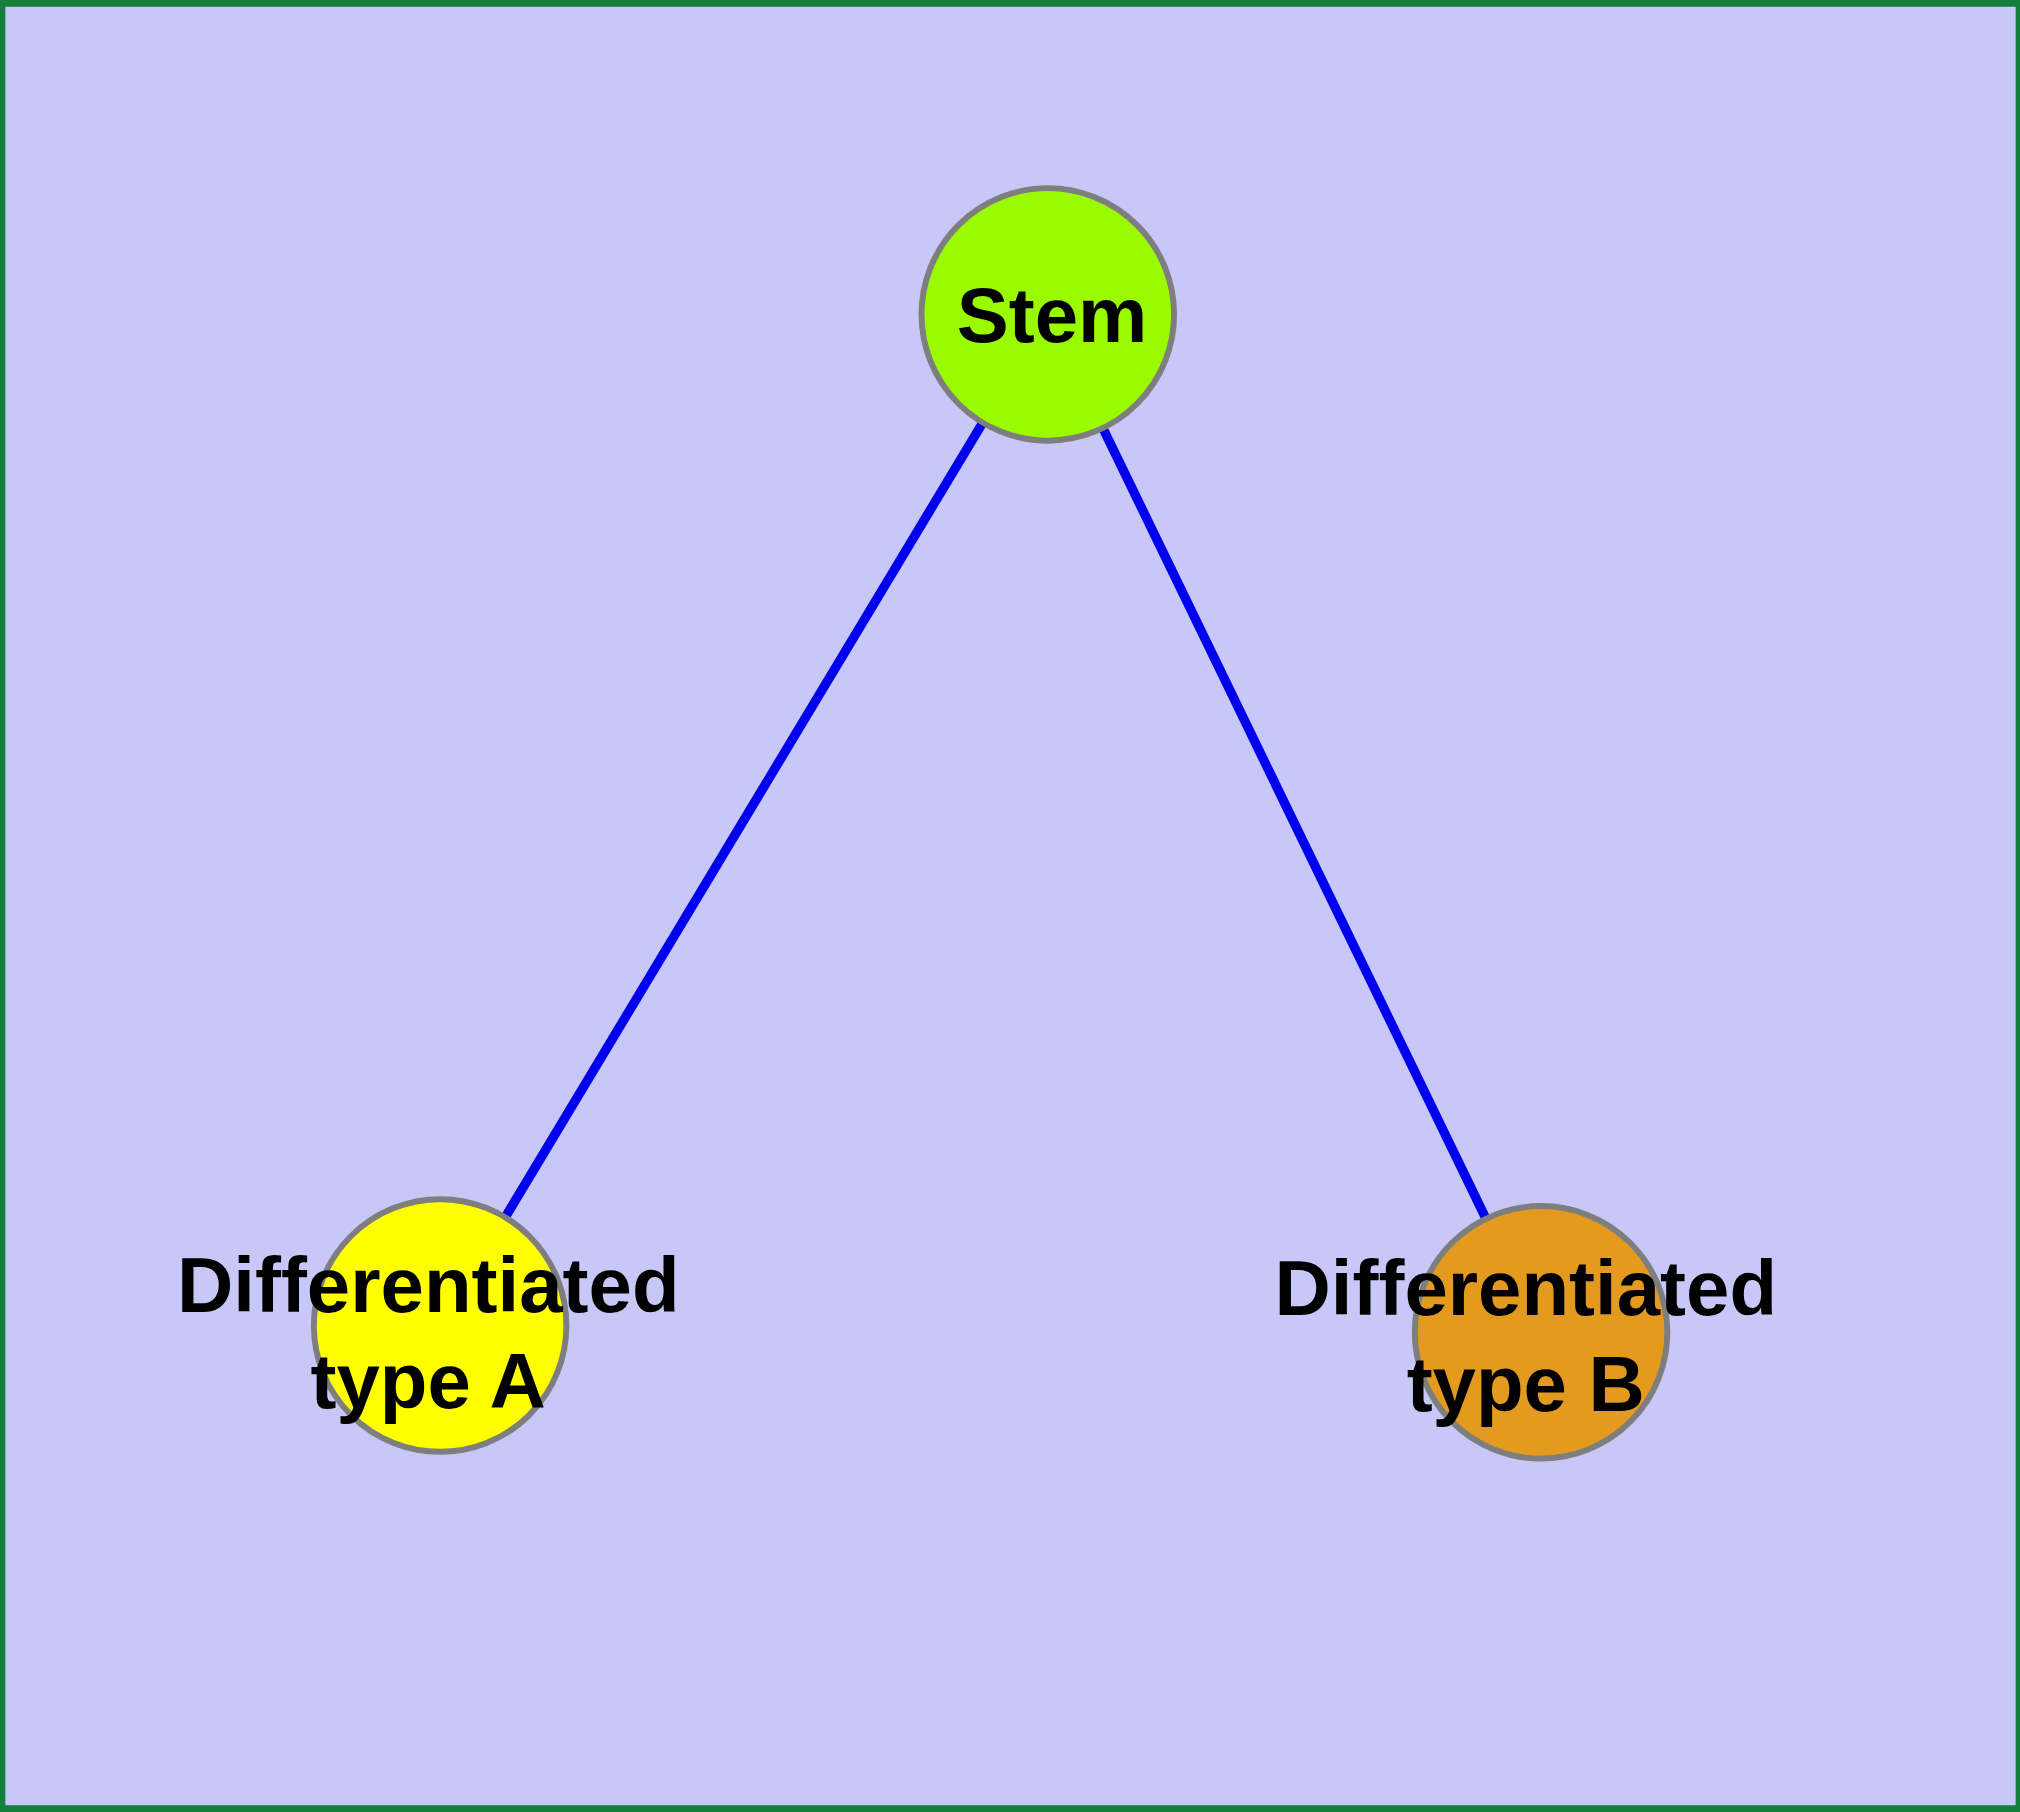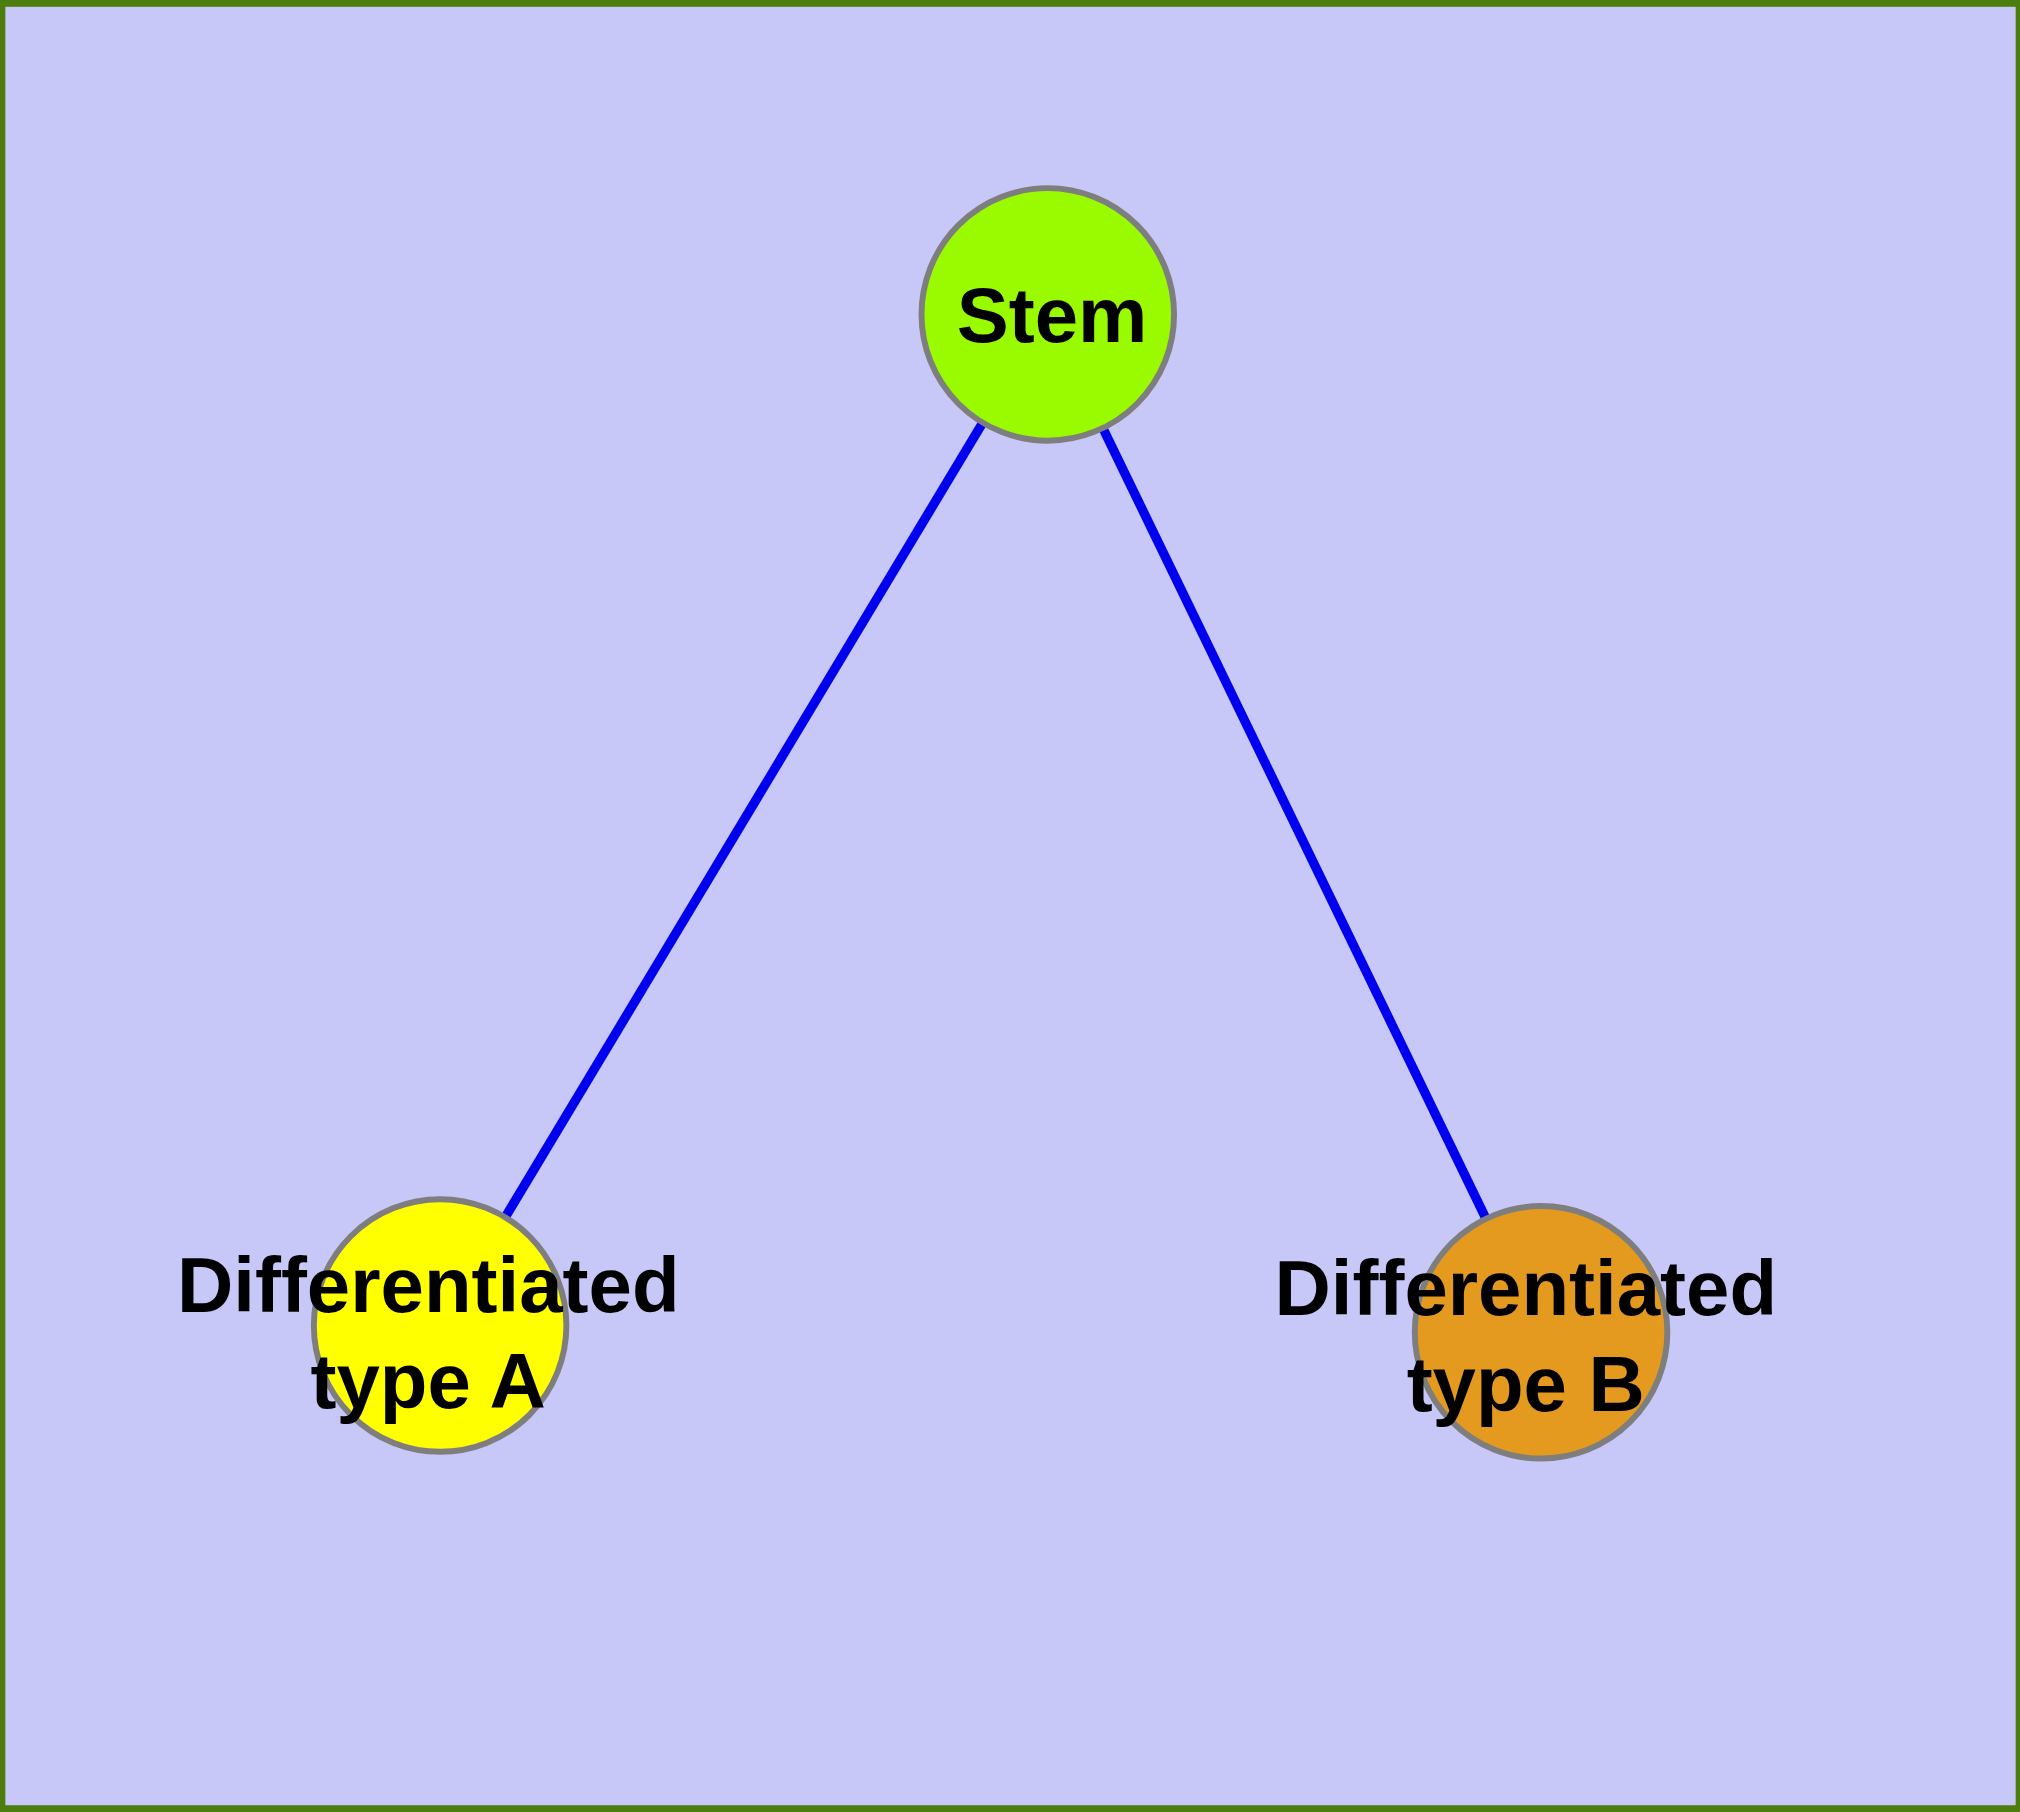--- a/index.html
+++ b/index.html
@@ -5,21 +5,21 @@
   html, body {
     margin: 0;
     padding: 0;
     background: #ffffff;
     font-family: "Liberation Sans", sans-serif;
   }
   .canvas {
     position: relative;
     width: 2021px;
     height: 1812px;
-    background: #4d7c0f;
+    background: #15803d;
     overflow: hidden;
   }
   .canvas svg {
     display: block;
     width: 2021px;
     height: 1812px;
   }
   .node-circle {
     stroke-width: 7px;
   }

